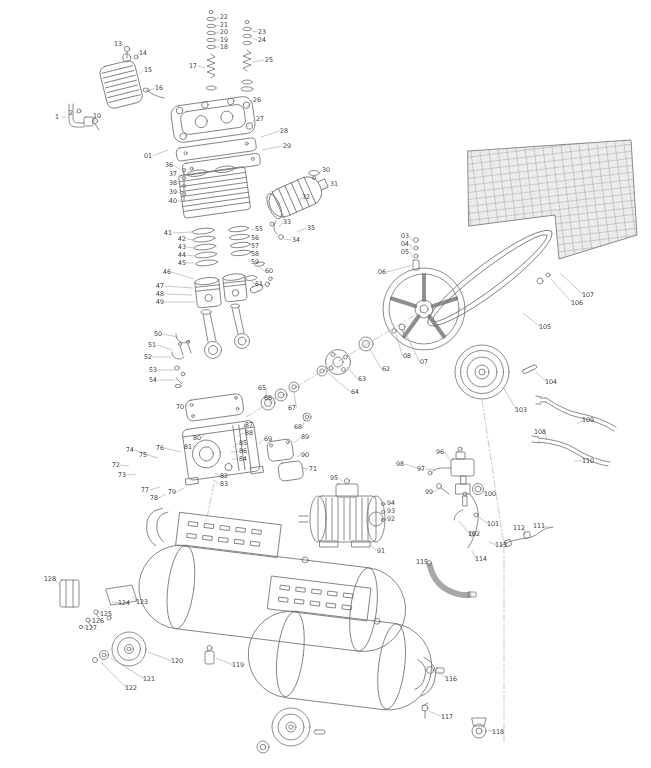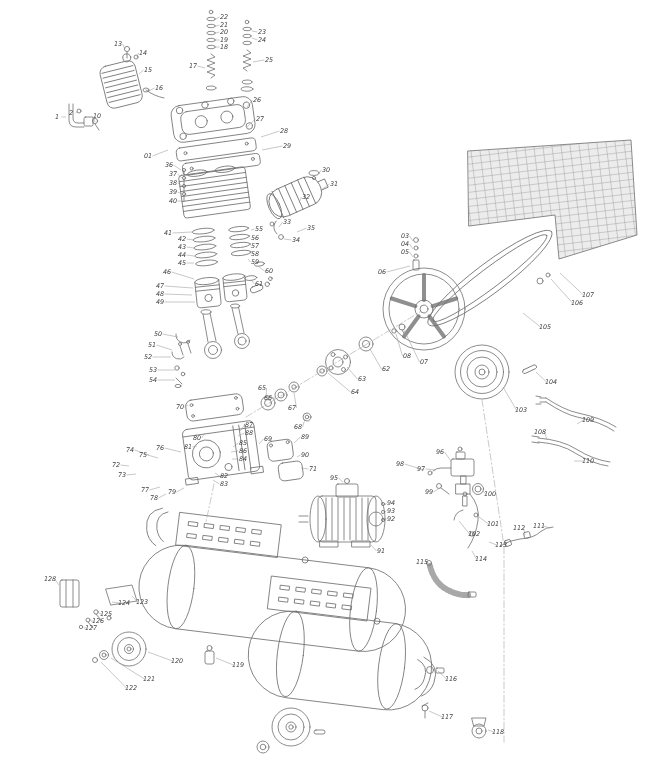--- a/index.html
+++ b/index.html
@@ -2,21 +2,21 @@
 <html style="--background: #ffffff; --line: #6e6e6e; --label: #3d3d3d; --leader: #9a9a9a;"><head>
 <meta charset="utf-8">
 <style>
   :root{
     --background:#ffffff;
     --line:#6e6e6e;
     --label:#3d3d3d;
     --leader:#9a9a9a;
   }
   html,body{margin:0;padding:0;background:#fff;}
-  .page{width:651px;height:768px;position:relative;background:var(--background);overflow:hidden;font-style:italic;}
+  .page{width:651px;height:768px;position:relative;background:var(--background);overflow:hidden;}
   #scene{display:block;}
   #scene .art{stroke:var(--line);fill:none;stroke-width:0.8;stroke-linecap:round;stroke-linejoin:round;}
   #scene .spokes{stroke:#8f8f8f;stroke-width:4;fill:none;}
   #scene .hose{stroke:#a8a8a8;stroke-width:6;fill:none;stroke-dasharray:1.6 2;}
   #scene .dash{stroke:#a6a6a6;stroke-width:0.6;fill:none;stroke-dasharray:7 2.5 1.5 2.5;}
   #leaders line{stroke:var(--leader);stroke-width:0.55;}
   #labels text{fill:var(--label);font-family:"DejaVu Sans",sans-serif;font-size:6.4px;}
 </style>
 </head>
 <body>

